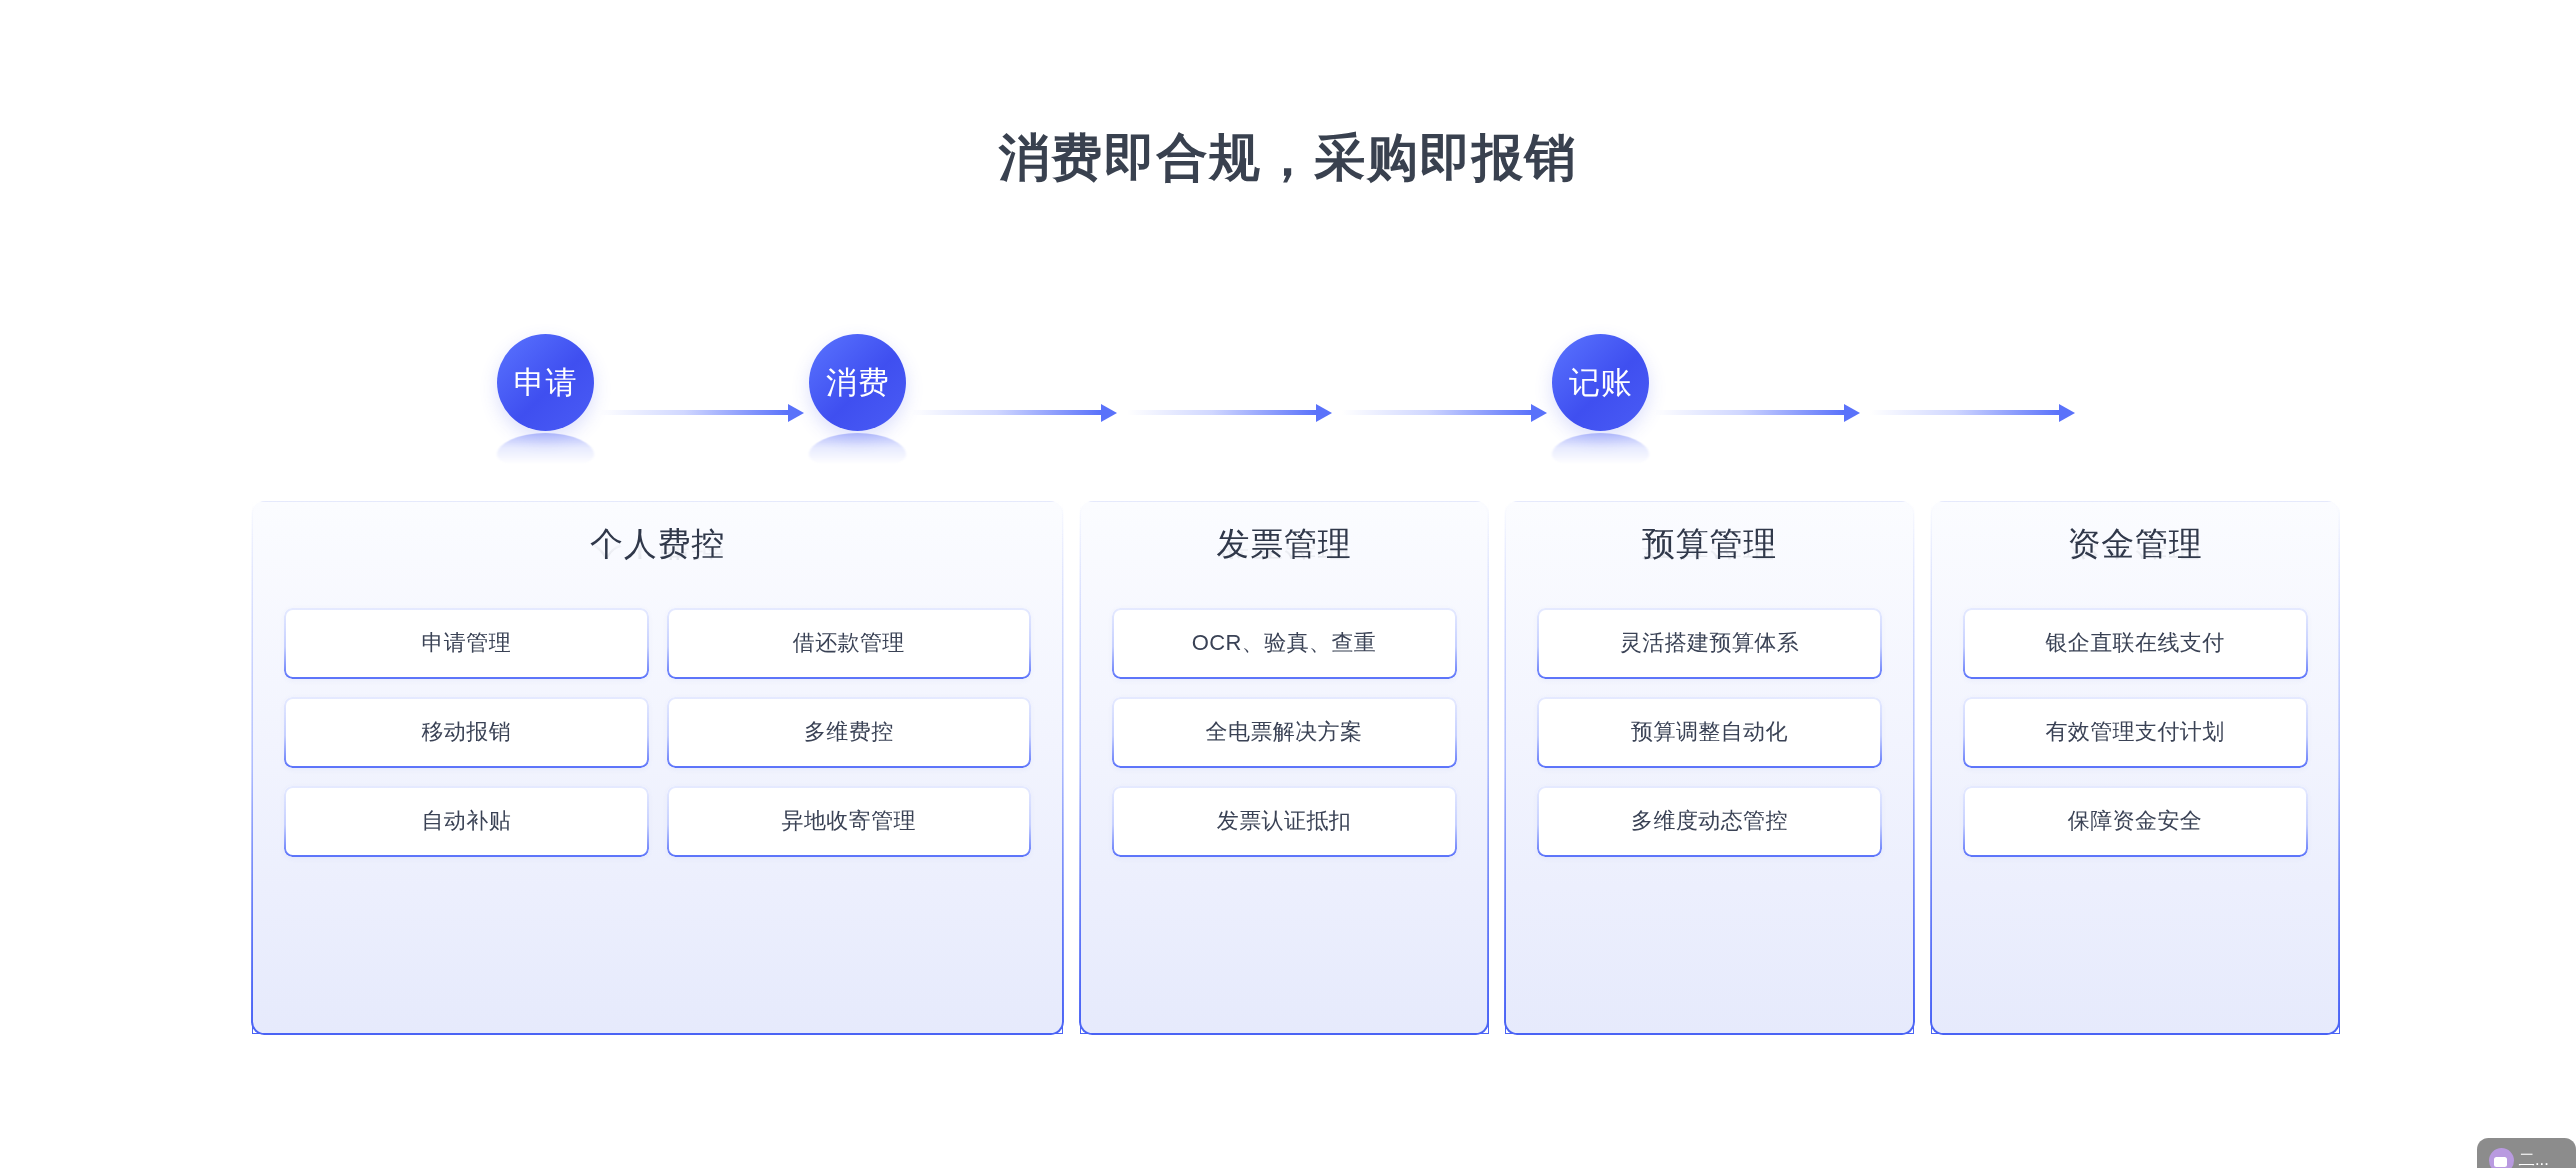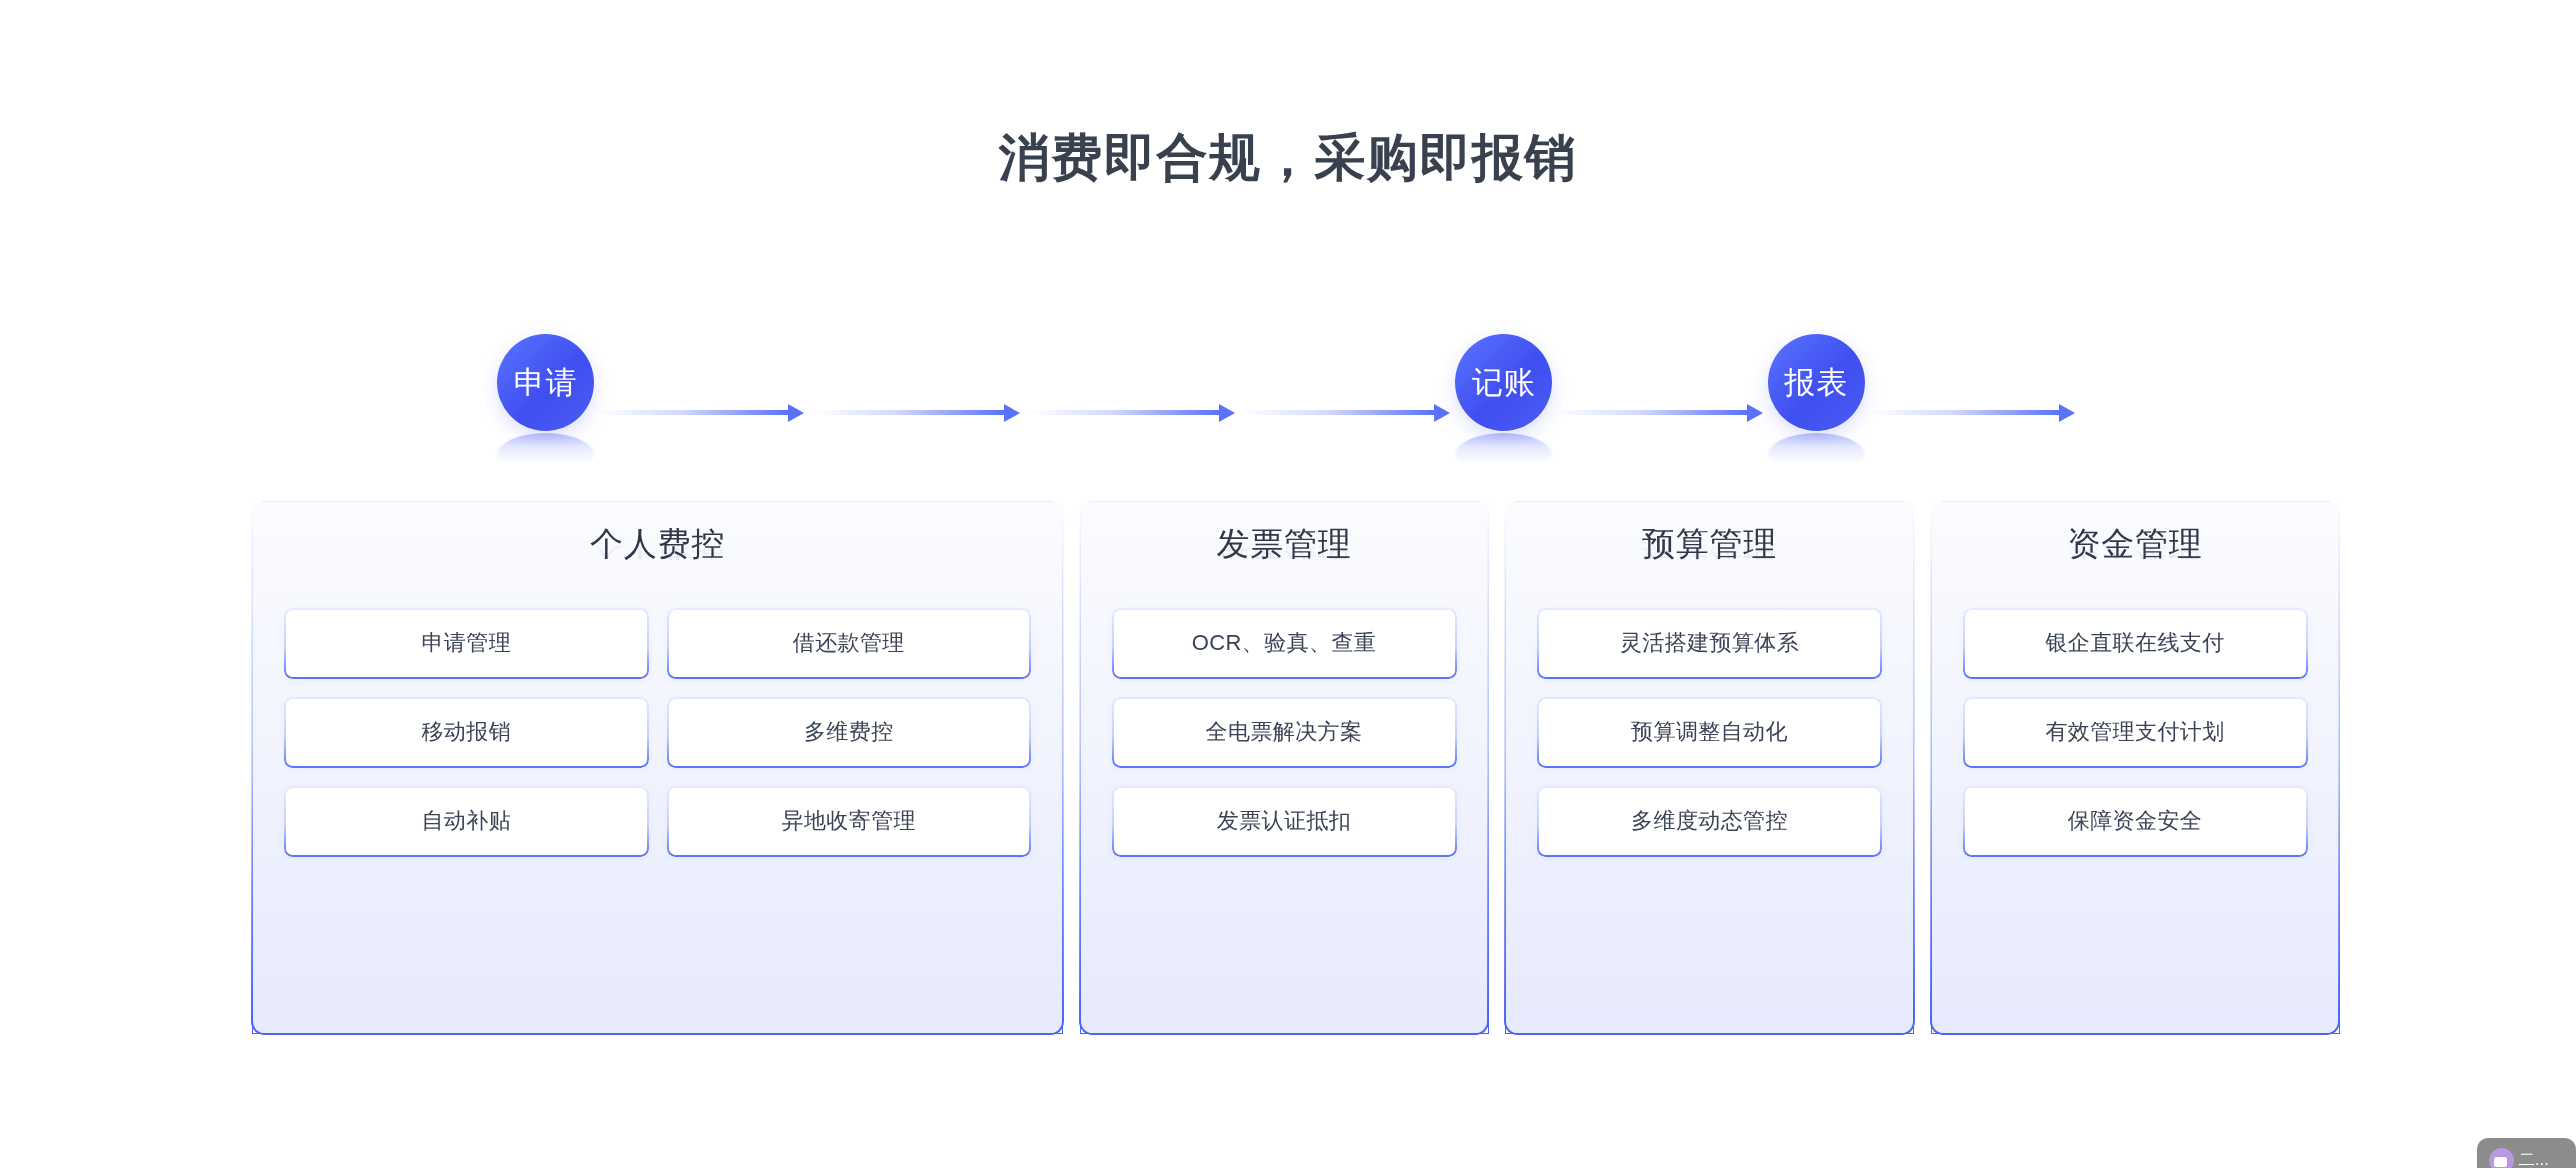--- a/index.html
+++ b/index.html
@@ -155,20 +155,26 @@
       <div class="node">
           <span>申请</span>
         </div>
       <div class="node-reflection"></div>
     </div>
     <div class="arrow">
       <div class="arrow-line"></div>
       <div class="arrow-head"></div>
     </div>
 
+    <div class="node-wrap">
+      <div class="node">
+          <span>消费</span>
+        </div>
+      <div class="node-reflection"></div>
+    </div>
     <div class="arrow">
       <div class="arrow-line"></div>
       <div class="arrow-head"></div>
     </div>
 
     <div class="arrow">
       <div class="arrow-line"></div>
       <div class="arrow-head"></div>
     </div>
 
@@ -181,26 +187,20 @@
       <div class="node">
           <span>记账</span>
         </div>
       <div class="node-reflection"></div>
     </div>
     <div class="arrow">
       <div class="arrow-line"></div>
       <div class="arrow-head"></div>
     </div>
 
-    <div class="node-wrap">
-      <div class="node">
-          <span>报表</span>
-        </div>
-      <div class="node-reflection"></div>
-    </div>
     <div class="arrow">
       <div class="arrow-line"></div>
       <div class="arrow-head"></div>
     </div>
 
   </div>
 
   <div class="panels">
 
     <div class="panel wide">

